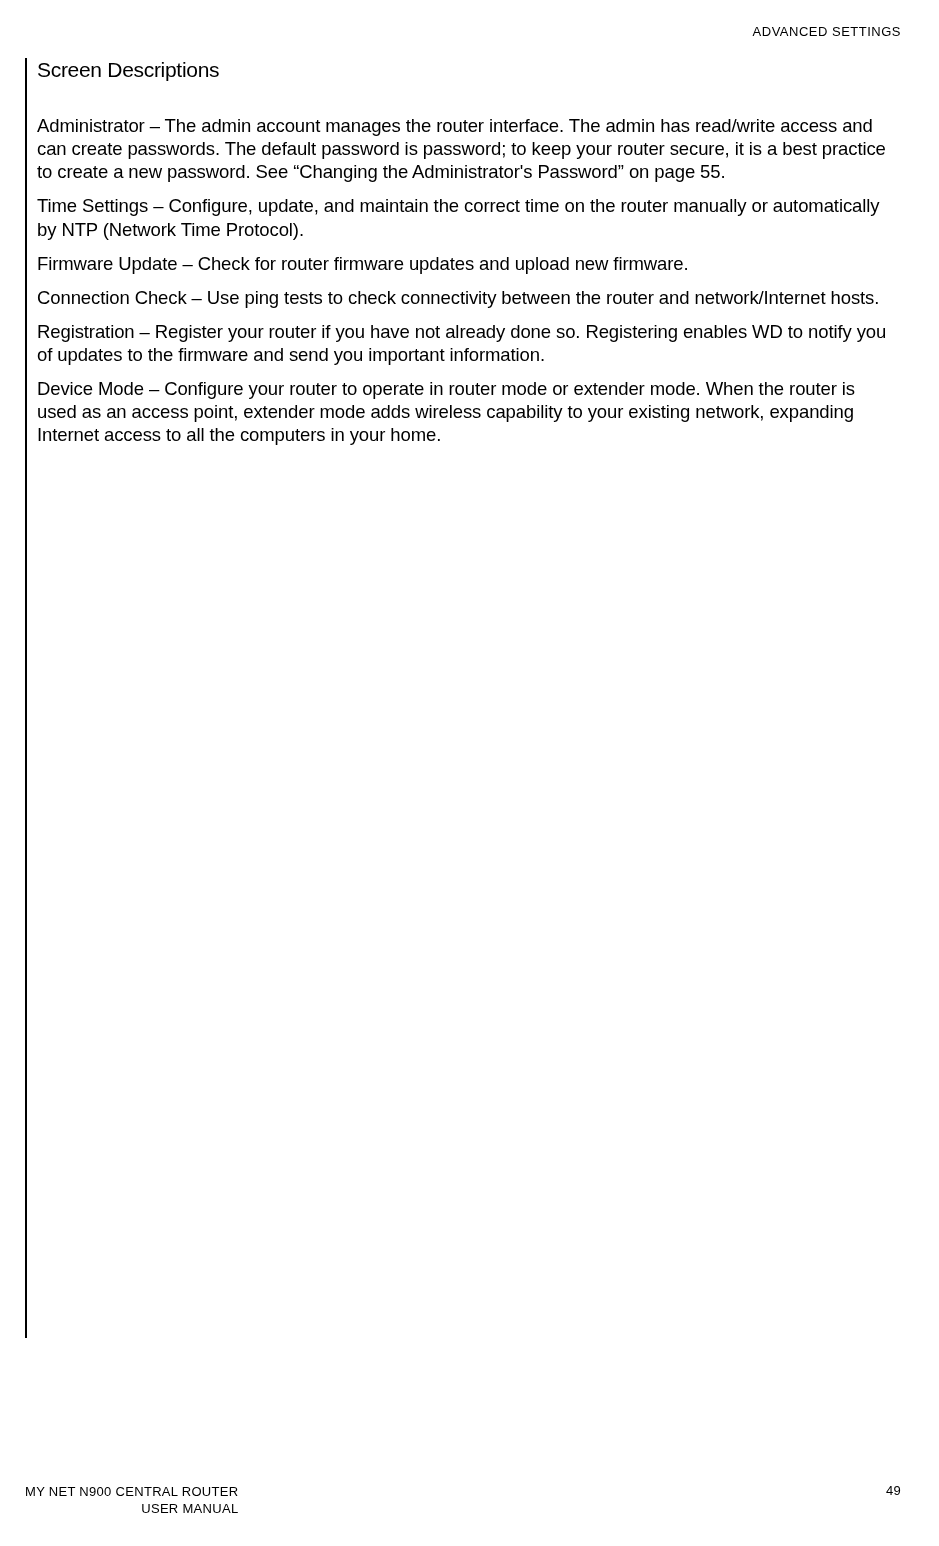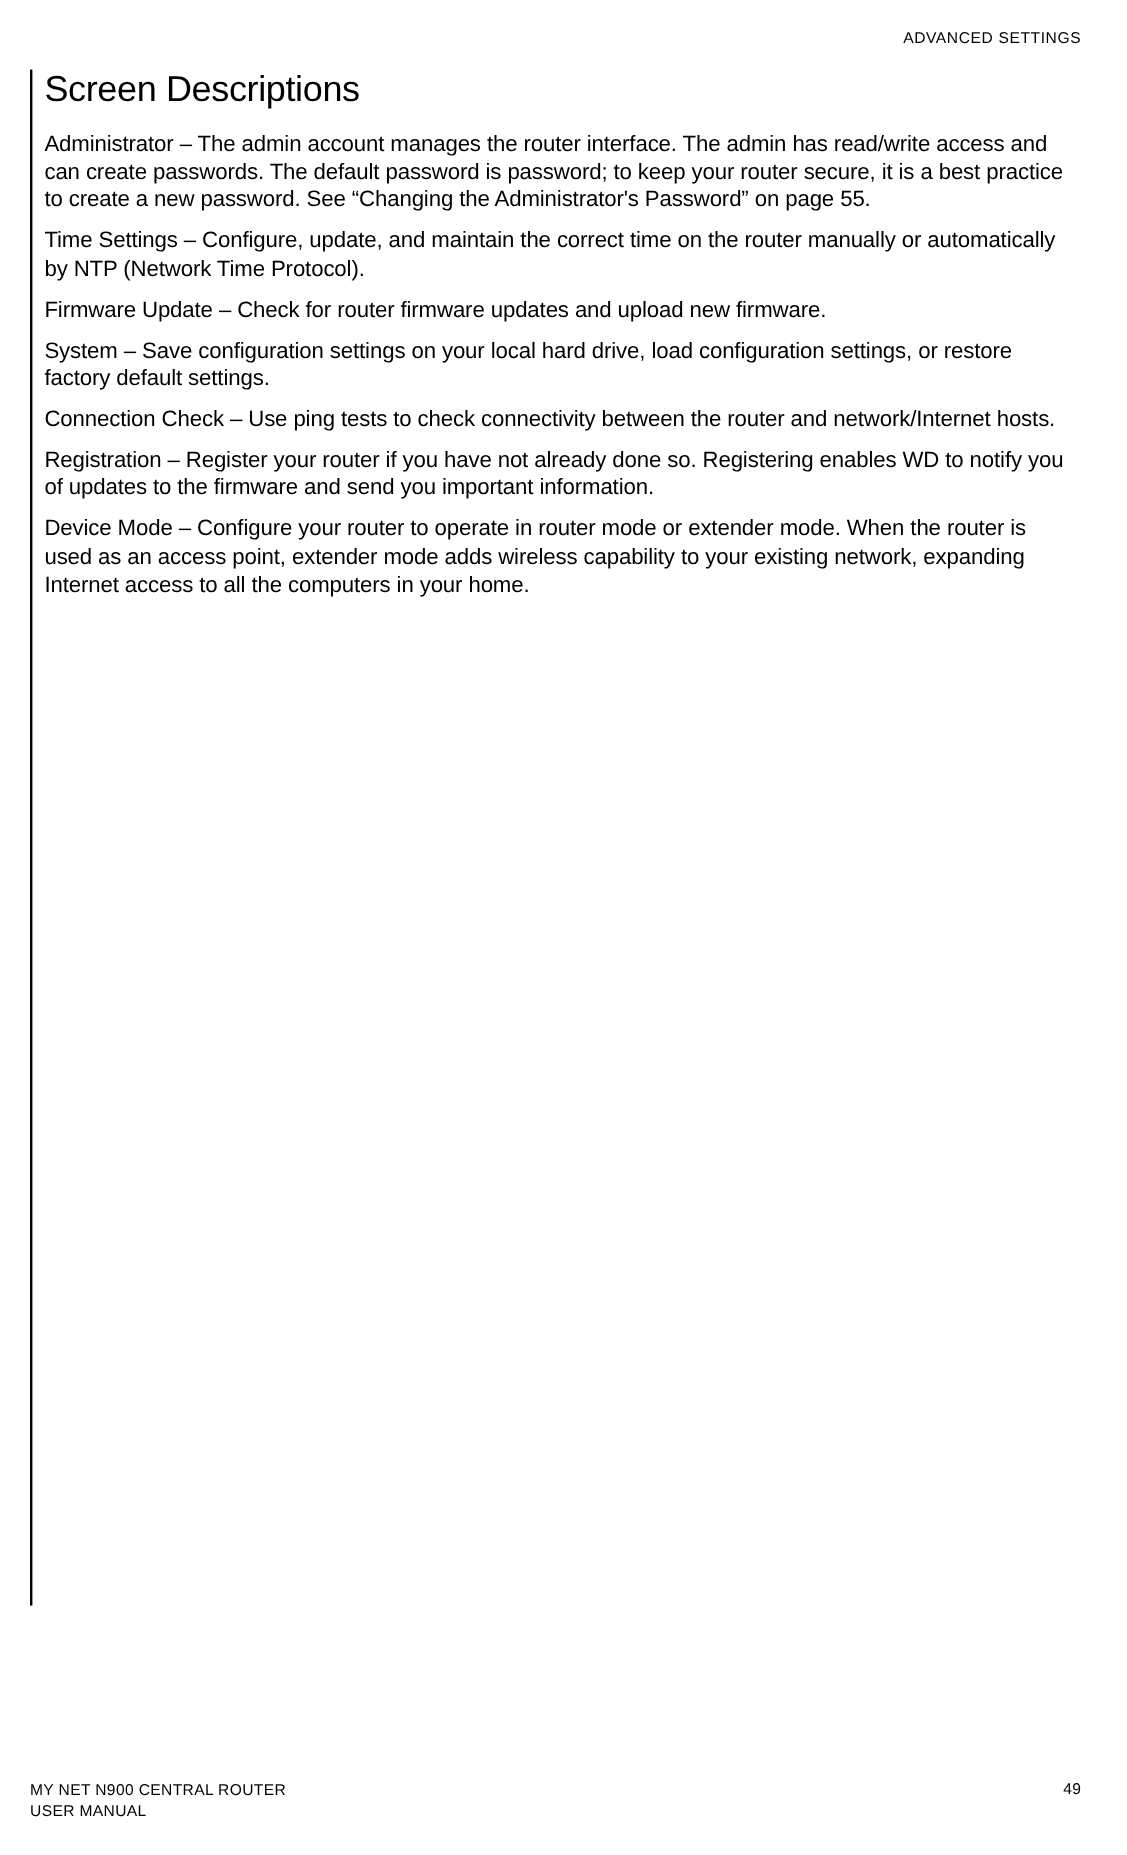--- a/index.html
+++ b/index.html
@@ -31,23 +31,23 @@
       height: 1280px;
       background: #000;
     }
     .content {
       position: absolute;
       left: 37px;
       top: 58px;
       width: 862px;
     }
     .heading {
-      font-size: 30px;
+      font-size: 21px;
       font-weight: normal;
-      margin-bottom: 16px;
+      margin-bottom: 32px;
       letter-spacing: -0.3px;
     }
     .para {
       font-size: 18.5px;
       line-height: 1.25;
       margin-bottom: 11px;
       letter-spacing: -0.1px;
     }
     .term {
       font-weight: normal;
@@ -55,20 +55,21 @@
     .footer {
       position: absolute;
       bottom: 28px;
       left: 25px;
       right: 38px;
       display: flex;
       justify-content: space-between;
       align-items: flex-start;
       font-size: 13px;
       letter-spacing: 0.3px;
+      text-align: right;
     }
     .footer-left {
       line-height: 1.35;
     }
     .page-num {
       font-size: 13px;
     }
   </style>
 </head>
 <body>
@@ -79,21 +80,20 @@
 
 <div class="content">
   <h1 class="heading">Screen Descriptions</h1>
 
   <p class="para"><span class="term">Administrator</span><span> – The admin account manages the router interface. The admin has read/write access and can create passwords. The default password is password; to keep your router secure, it is a best practice to create a new password. See “Changing the Administrator's Password” on page 55.</span></p>
 
   <p class="para"><span class="term">Time Settings</span><span> – Configure, update, and maintain the correct time on the router manually or automatically by NTP (Network Time Protocol).</span></p>
 
   <p class="para"><span class="term">Firmware Update</span><span> – Check for router firmware updates and upload new firmware.</span></p>
 
-  <p class="para"><span class="term">System</span><span> – Save configuration settings on your local hard drive, load configuration settings, or restore factory default settings.</span></p>
 
   <p class="para"><span class="term">Connection Check</span><span> – Use ping tests to check connectivity between the router and network/Internet hosts.</span></p>
 
   <p class="para"><span class="term">Registration</span><span> – Register your router if you have not already done so. Registering enables WD to notify you of updates to the firmware and send you important information.</span></p>
 
 
 
   <p class="para"><span class="term">Device Mode</span><span> – Configure your router to operate in router mode or extender mode. When the router is used as an access point, extender mode adds wireless capability to your existing network, expanding Internet access to all the computers in your home.</span></p>
 </div>
 

